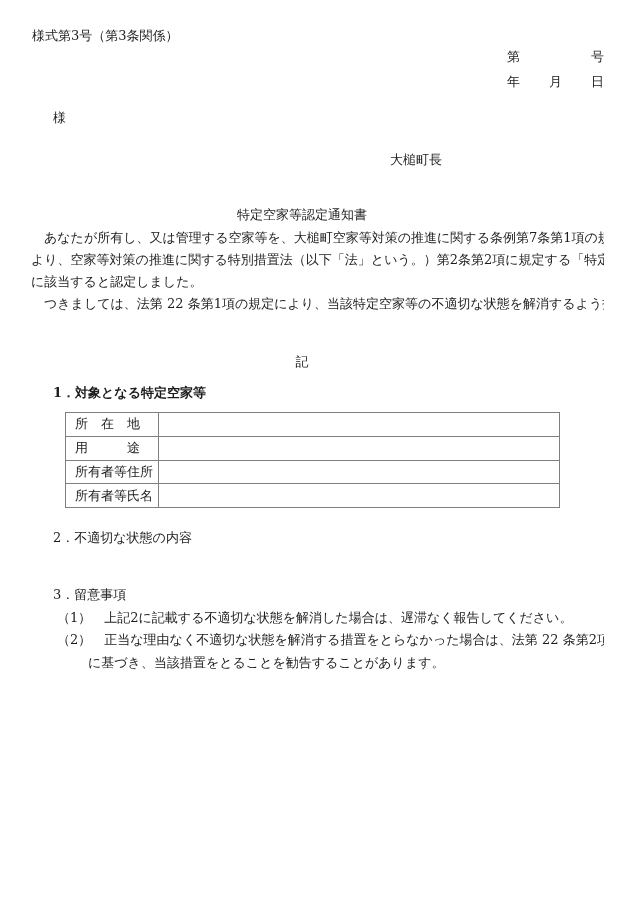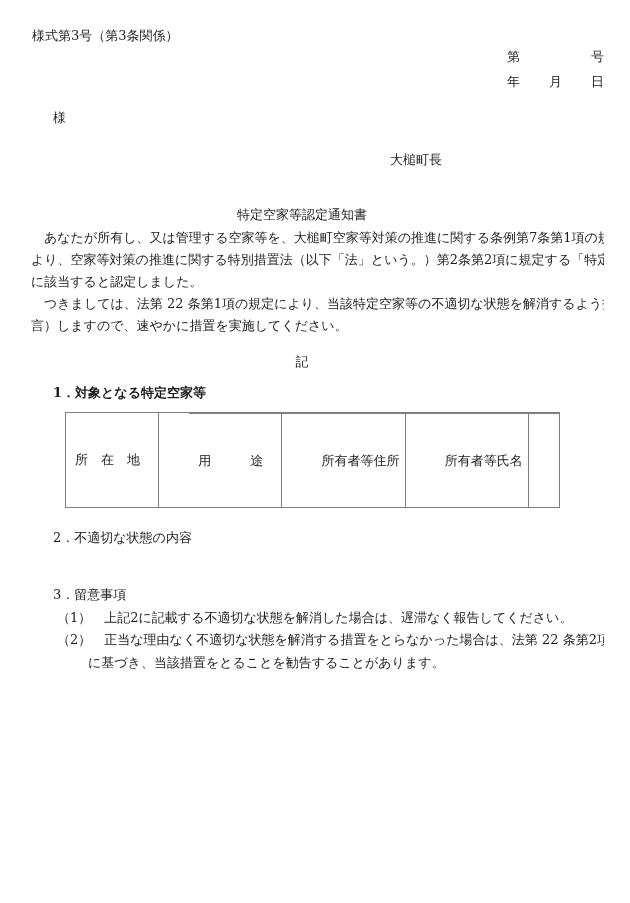--- a/index.html
+++ b/index.html
@@ -38,20 +38,21 @@
 
   
   .info-table {
     position: absolute;
     top: 412px;
     left: 65px;
     width: 493px;
     height: 94px;
     border: 1px solid #7f7f7f;
     display: flex;
+    flex-direction: column;
   }
   .trow { flex: 1; display: flex; }
   .trow + .trow { border-top: 1px solid #7f7f7f; }
   .tlabel {
     width: 83px;
     padding-left: 9px;
     border-right: 1px solid #7f7f7f;
     display: flex;
     align-items: center;
     white-space: pre;
@@ -80,21 +81,20 @@
 
   <div class="abs" style="top:149px; left:390px;">大槌町長</div>
 
   <div class="abs centered" style="top:188px;margin-top:16px;">特定空家等認定通知書</div>
 
   <div class="body-block">
     <div class="line">　あなたが所有し、又は管理する空家等を、大槌町空家等対策の推進に関する条例第7条第1項の規定に</div>
     <div class="line">より、空家等対策の推進に関する特別措置法（以下「法」という。）第2条第2項に規定する「特定空家等」</div>
     <div class="line">に該当すると認定しました。</div>
     <div class="line">　つきましては、法第 22 条第1項の規定により、当該特定空家等の不適切な状態を解消するよう指導（助</div>
-    <div class="line">言）しますので、速やかに措置を実施してください。</div>
   </div>
 
   <div class="abs centered" style="top:351px;">記</div>
 
   <div class="abs" style="top:382px; left:53px;font-weight:bold;">1．対象となる特定空家等</div>
 
   <div class="info-table">
     <div class="trow">
       <div class="tlabel">所　在　地</div>
       <div class="tvalue"></div>

